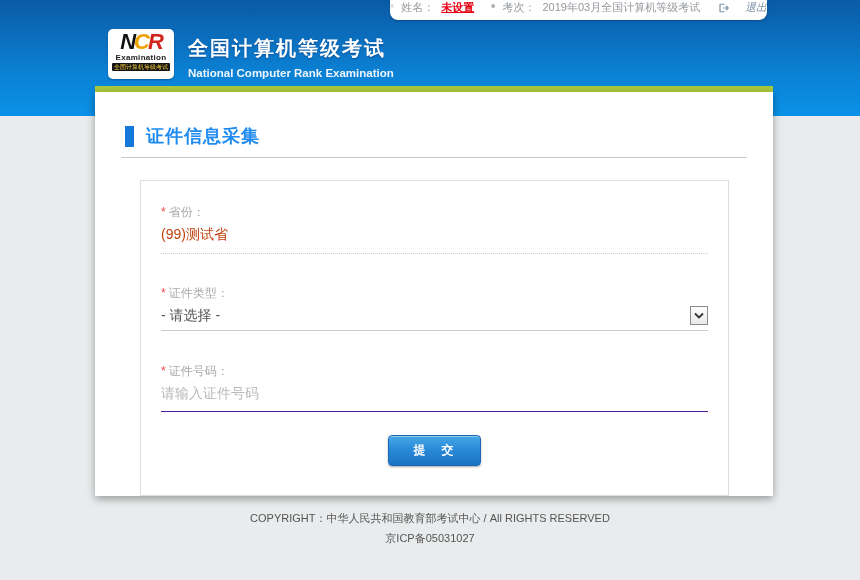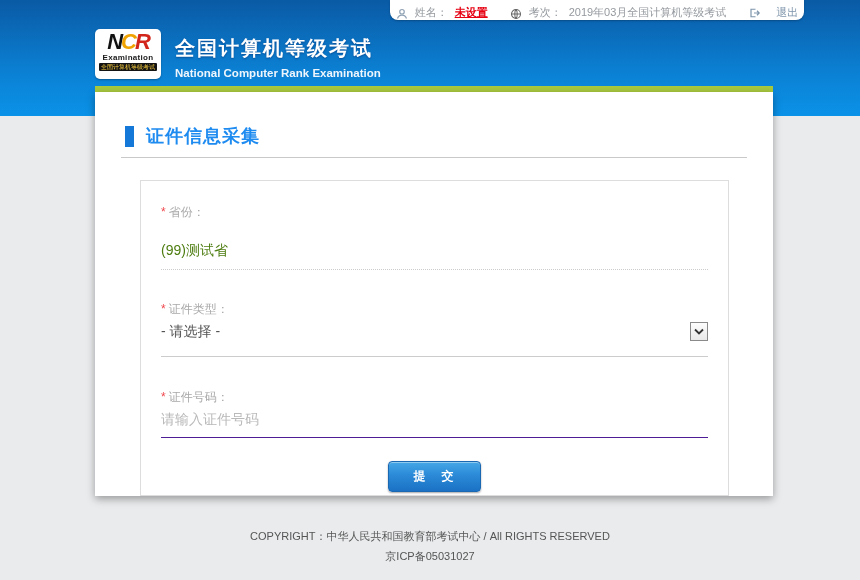--- a/index.html
+++ b/index.html
@@ -10,32 +10,32 @@
     background:#e9ebec;
     overflow:hidden;
   }
   
   .blue-band{
     position:absolute; left:0; top:0; width:860px; height:116px;
     background:linear-gradient(180deg,#0a5aa5 0%,#0b7fd2 60%,#0a92e8 100%);
   }
   
   .topbar{
-    position:absolute; left:390px; top:0; width:414px; height:20px;
+    position:absolute; left:390px; top:0; width:377px; height:20px;
     background:#fff; border-radius:0 0 8px 8px;
-    display:flex; align-items:flex-end; justify-content:center; gap:7px;
+    display:flex; align-items:flex-start; justify-content:center; gap:7px;
     font-size:11px; color:#94999e; white-space:nowrap;
     box-shadow:0 1px 2px rgba(0,0,0,.25);
   }
   .topbar .sep{ width:8px; }
   .name-value{ color:#e60012; text-decoration:underline; cursor:pointer; font-weight:bold; }
-  .logout{ color:#7e95ab; cursor:pointer; display:flex; align-items:center; gap:16px; }
+  .logout{ color:#7e95ab; cursor:pointer; display:flex; align-items:center; gap:16px;font-style:italic; }
   .tb-icon{ width:12px; height:12px; display:inline-block; vertical-align:middle; }
   
-  .brand{ position:absolute; left:95px; top:29px; display:flex; gap:14px; align-items:flex-start; }
+  .brand{ position:absolute; left:108px; top:29px; display:flex; gap:14px; align-items:flex-start; }
   .logo-box{
     width:66px; height:50px; background:#fff; border-radius:5px;
     padding:2px 4px 3px; text-align:center; overflow:hidden;
     box-shadow:0 1px 2px rgba(0,0,0,.3);
   }
   .logo-letters{ font-size:22px; font-weight:bold; line-height:22px; letter-spacing:-2px; font-style:italic; }
   .logo-n{ color:#121212; } .logo-c{ color:#f0a300; } .logo-r{ color:#d2261c; }
   .logo-sub{ font-size:8px; font-weight:bold; color:#1a1a1a; line-height:9px; letter-spacing:.3px; }
   .logo-strip{ margin-top:1px; background:#141414; color:#ffd23f; font-size:6px; line-height:8px;
     white-space:nowrap; overflow:hidden; border-radius:1px; }
@@ -54,43 +54,43 @@
   .divider{ margin:9px 26px 0 26px; border-bottom:1px solid #c9c9c9; }
   
   .form-box{
     margin:22px 44px 0 45px; height:316px;
     border:1px solid #ddd; padding:0 20px; background:#fff;
   }
   .field{ }
   .field-label{ font-size:12px; color:#a9a9a9; }
   .req{ color:#f0484e; margin-right:3px; font-size:12px; }
   .f1{ padding-top:23px; }
-  .f1 .field-value{ font-size:14px; color:#4d7c0f; margin-top:21px; padding-bottom:9px;
+  .f1 .field-value{ font-size:14px; color:#c2410c; margin-top:5px; padding-bottom:9px;
        border-bottom:1px dotted #ccc; }
   .f2{ padding-top:31px; }
   .select-row{ display:flex; align-items:center; justify-content:space-between; margin-top:4px;
-       padding-bottom:15px; border-bottom:1px solid #ccc; cursor:pointer; }
+       padding-bottom:5px; border-bottom:1px solid #ccc; cursor:pointer; }
   .select-text{ font-size:14px; color:#555; }
   .select-arrow{ width:18px; height:19px; border:1px solid #8a8a8a; background:linear-gradient(#fdfdfd,#e9e9e9);
        display:flex; align-items:center; justify-content:center; }
   .f3{ padding-top:32px; }
   .cert-input{ display:block; width:100%; border:none; outline:none; font-size:14px; color:#555;
        margin-top:5px; padding:0 0 10px 0; border-bottom:1px solid #4c1d95; background:transparent;
        font-family:"Liberation Sans","DejaVu Sans",sans-serif; }
   .cert-input::placeholder{ color:#b9b9b9; opacity:1; }
   .btn-row{ text-align:center; margin-top:23px; }
   .submit-btn{
     width:93px; height:31px; border:1px solid #1a67b2; border-radius:4px;
     background:linear-gradient(180deg,#45a7e6 0%,#2b8ad8 45%,#1b72c4 100%);
     color:#fff; font-size:12px; font-weight:bold; letter-spacing:2px; cursor:pointer;
     box-shadow:inset 0 1px 0 rgba(255,255,255,.4), 0 1px 2px rgba(0,0,0,.35);
     font-family:"Liberation Sans","DejaVu Sans",sans-serif;
   }
   
-  .footer{ position:absolute; left:0; top:526px; width:860px; text-align:center;
+  .footer{ position:absolute; left:0; top:508px; width:860px; text-align:center;
     font-size:11px; color:#555; line-height:20px; }
 </style>
 </head>
 <body>
 
 <div class="blue-band"></div>
 
 <div class="topbar">
   <svg class="tb-icon" viewBox="0 0 16 16" fill="none" stroke="#8fa2b5" stroke-width="1.6">
     <circle cx="8" cy="5" r="3"></circle>

